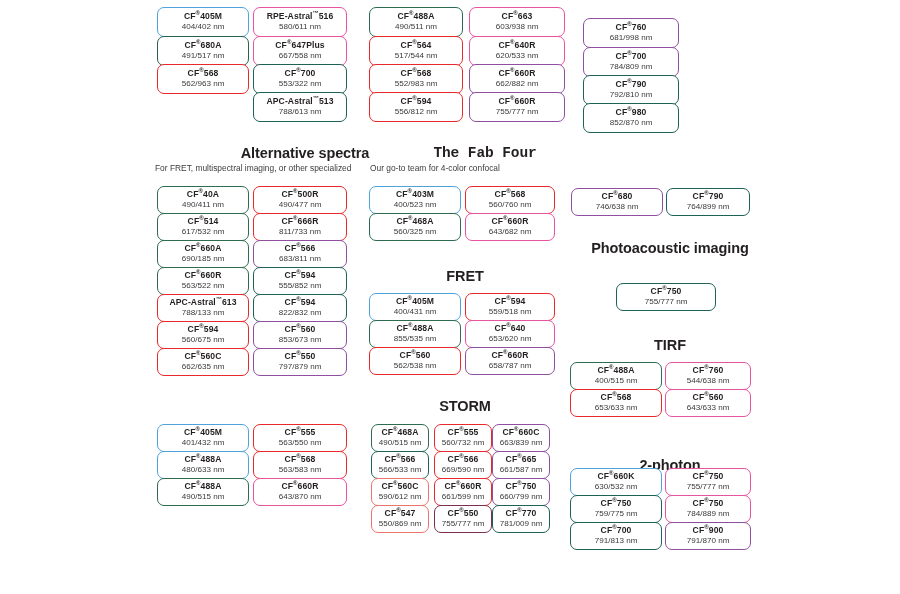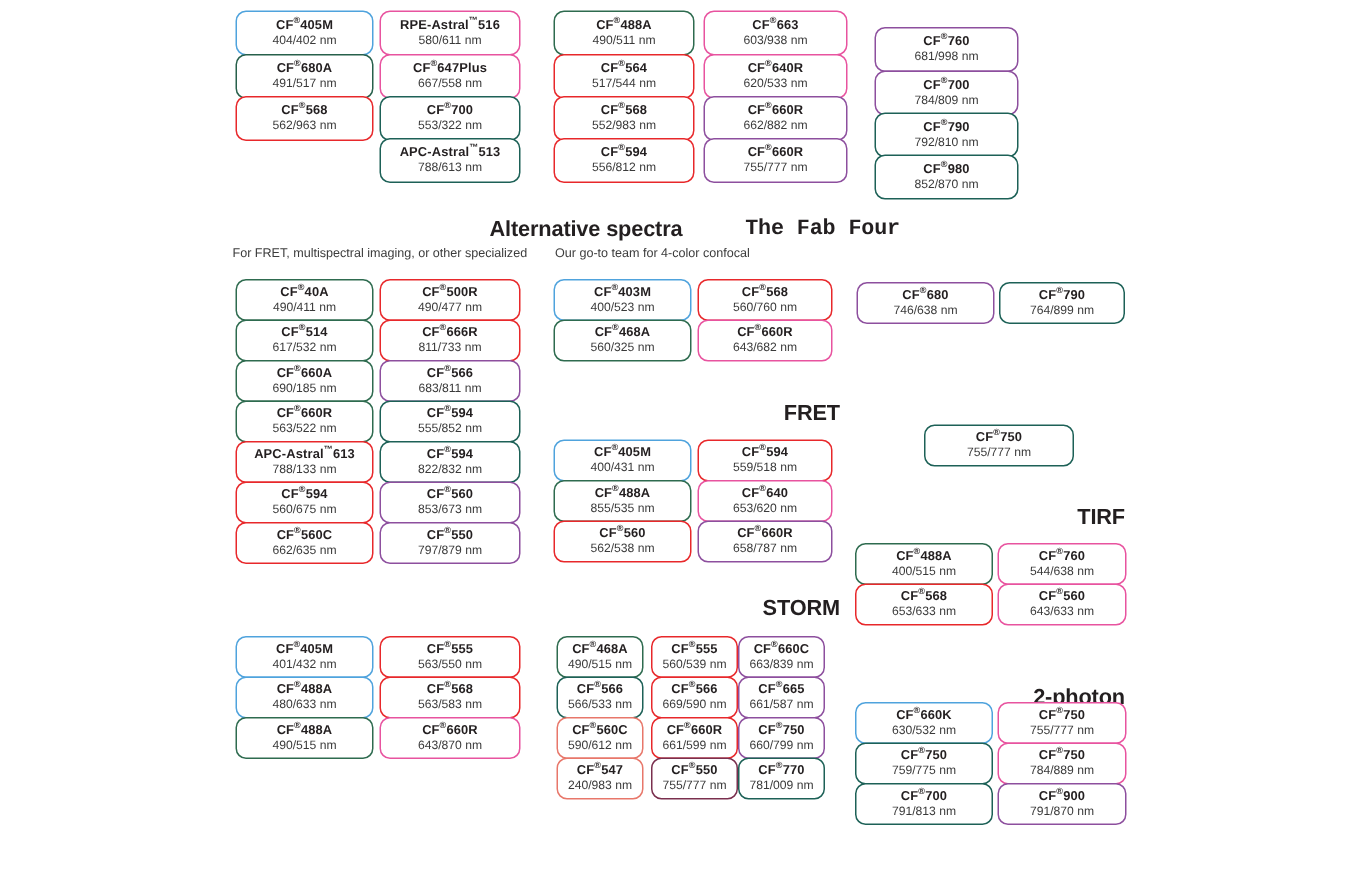--- a/index.html
+++ b/index.html
@@ -42,21 +42,21 @@
     margin-top:1px;
   }
   .card .dye sup{font-size:6px;vertical-align:super;line-height:0;}
 
   
   .sec-title{
     position:absolute;
     font-size:14.5px;
     font-weight:bold;
     color:#231f20;
-    text-align:right;
+    text-align:center;
     white-space:nowrap;
     letter-spacing:-.1px;
   }
   .sec-title.two-line{white-space:normal;line-height:1.22;}
   .sec-sub{
     position:absolute;
     font-size:8.4px;
     color:#3c3c3c;
     text-align:left;
     white-space:nowrap;
@@ -244,20 +244,21 @@
       <div class="spec">559/518 nm</div>
     </div>
     <div class="card" style="left: 465px; top: 320px; width: 90px; height: 28px; border-color: rgb(232, 83, 159);">
       <div class="dye">CF<sup>®</sup>640</div>
       <div class="spec">653/620 nm</div>
     </div>
     <div class="card" style="left: 465px; top: 347px; width: 90px; height: 28px; border-color: rgb(141, 79, 158);">
       <div class="dye">CF<sup>®</sup>660R</div>
       <div class="spec">658/787 nm</div>
     </div>
+    <div class="sec-title two-line" style="left: 590px; top: 240px; width: 160px;">Photoacoustic imaging</div>
     <div class="card" style="left: 616px; top: 283px; width: 100px; height: 28px; border-color: rgb(29, 97, 87);">
       <div class="dye">CF<sup>®</sup>750</div>
       <div class="spec">755/777 nm</div>
     </div>
     <div class="sec-title" style="left: 590px; top: 337px; width: 160px;">TIRF</div>
     <div class="card" style="left: 570px; top: 362px; width: 92px; height: 28px; border-color: rgb(46, 107, 79);">
       <div class="dye">CF<sup>®</sup>488A</div>
       <div class="spec">400/515 nm</div>
     </div>
     <div class="card" style="left: 570px; top: 389px; width: 92px; height: 28px; border-color: rgb(232, 40, 43);">
@@ -329,25 +330,25 @@
     <div class="card" style="left: 371px; top: 451px; width: 58px; height: 28px; border-color: rgb(29, 97, 87);">
       <div class="dye">CF<sup>®</sup>566</div>
       <div class="spec">566/533 nm</div>
     </div>
     <div class="card" style="left: 371px; top: 478px; width: 58px; height: 28px; border-color: rgb(232, 119, 106);">
       <div class="dye">CF<sup>®</sup>560C</div>
       <div class="spec">590/612 nm</div>
     </div>
     <div class="card" style="left: 371px; top: 505px; width: 58px; height: 28px; border-color: rgb(232, 119, 106);">
       <div class="dye">CF<sup>®</sup>547</div>
-      <div class="spec">240/983 nm</div>
+      <div class="spec">550/869 nm</div>
     </div>
     <div class="card" style="left: 434px; top: 424px; width: 58px; height: 28px; border-color: rgb(232, 40, 43);">
       <div class="dye">CF<sup>®</sup>555</div>
-      <div class="spec">560/539 nm</div>
+      <div class="spec">560/732 nm</div>
     </div>
     <div class="card" style="left: 434px; top: 451px; width: 58px; height: 28px; border-color: rgb(232, 40, 43);">
       <div class="dye">CF<sup>®</sup>566</div>
       <div class="spec">669/590 nm</div>
     </div>
     <div class="card" style="left: 434px; top: 478px; width: 58px; height: 28px; border-color: rgb(232, 40, 43);">
       <div class="dye">CF<sup>®</sup>660R</div>
       <div class="spec">661/599 nm</div>
     </div>
     <div class="card" style="left: 434px; top: 505px; width: 58px; height: 28px; border-color: rgb(122, 47, 78);">

